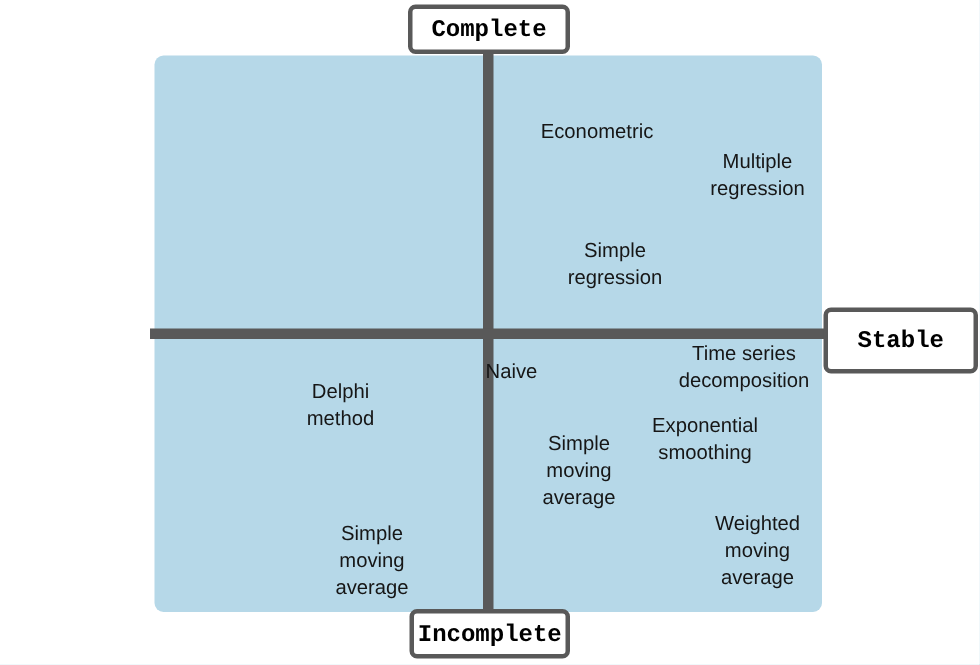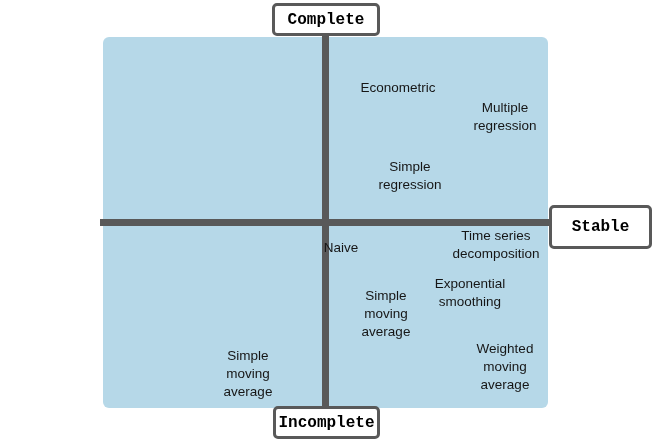--- a/index.html
+++ b/index.html
@@ -91,20 +91,22 @@
   <div class="axis-box right">
     <span>Stable</span>
   </div>
 
   <div class="method" style="left:398px; top:88px;">Econometric</div>
   <div class="method" style="left:505px; top:117px;">Multiple
 regression</div>
   <div class="method" style="left:410px; top:176px;">Simple
 regression</div>
 
+  <div class="method" style="left:227px; top:270px;">Delphi
+method</div>
   <div class="method" style="left:248px; top:374px;">Simple
 moving
 average</div>
 
   <div class="method" style="left:341px; top:248px;">Naive</div>
   <div class="method" style="left:496px; top:245px;">Time series
 decomposition</div>
   <div class="method" style="left:470px; top:293px;">Exponential
 smoothing</div>
   <div class="method" style="left:386px; top:314px;">Simple

